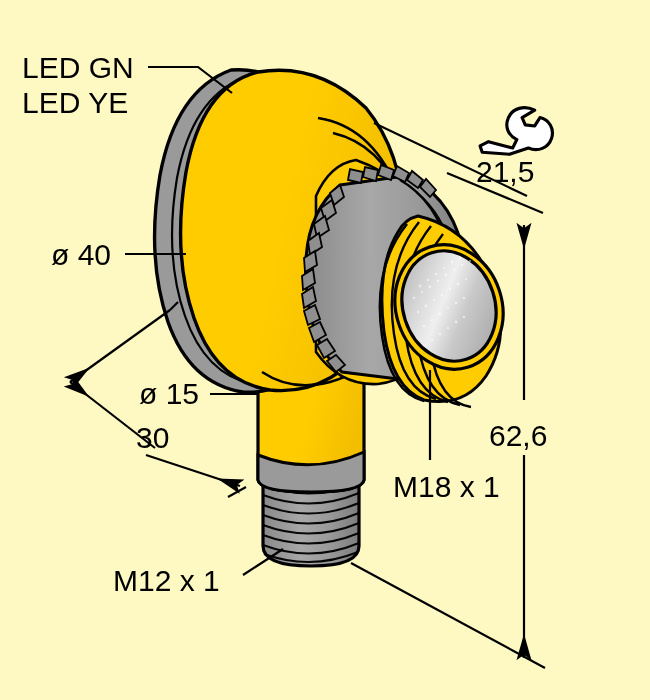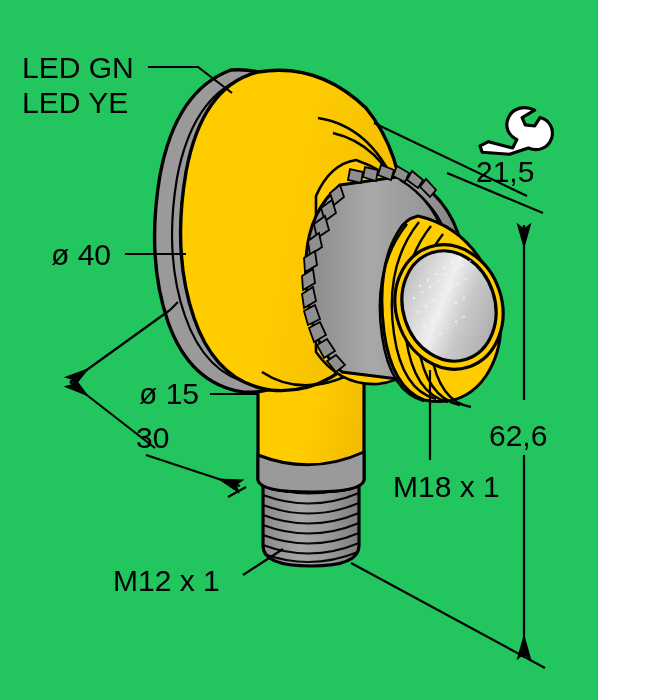--- a/index.html
+++ b/index.html
@@ -8,23 +8,23 @@
     background: #ffffff;
   }
   body {
     width: 650px;
     height: 700px;
     font-family: "Liberation Sans", sans-serif;
     overflow: hidden;
   }
   #drawing {
     position: relative;
-    width: 598px;
+    width: 650px;
     height: 700px;
-    background: #22c55e;
+    background: #fef9c3;
   }
   svg.canvas {
     position: absolute;
     left: 0;
     top: 0;
     width: 650px;
     height: 700px;
     display: block;
   }
   text.dim {

